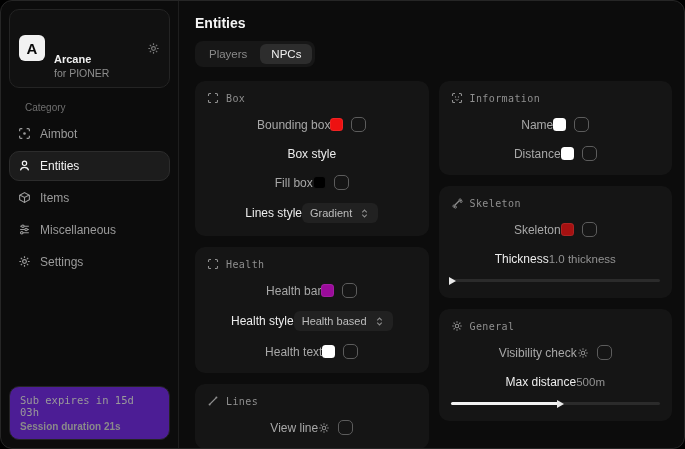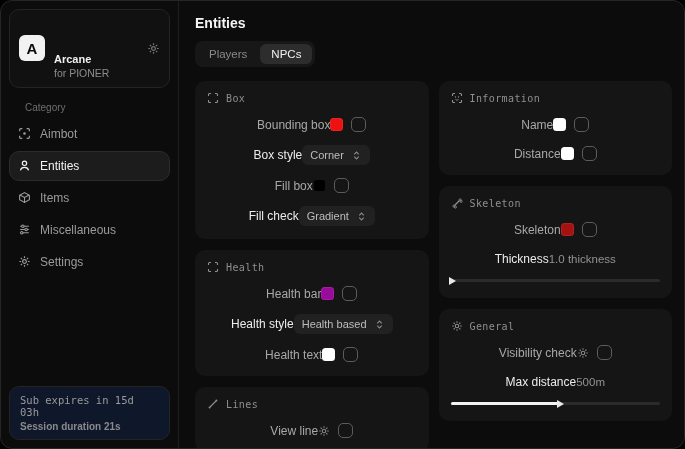--- a/index.html
+++ b/index.html
@@ -17,21 +17,21 @@
   .logo-text { flex:1; line-height:1.25;margin-top:36px; }
   .logo-title { color:#f0f0f0; font-size:11px; font-weight:bold; }
   .logo-sub { color:#8d8d8d; font-size:10.5px; }
   .logo-gear { color:#787878; display:flex; }
   .category { color:#6f6f6f; font-size:10px; margin:14px 0 6px 16px; }
   .nav { display:flex; flex-direction:column; gap:2px; }
   .nav-item { display:flex; gap:9px; padding:7px 8px; border-radius:10px; border:1px solid transparent; color:#9b9b9b; font-size:12px; cursor:default; }
   .nav-item.selected { background:#1c1c1c; border-color:#2c2c2c; color:#f2f2f2; }
   .nav-item .nicon { display:flex; color:inherit; }
   .sidebar-spacer { flex:1; }
-  .footer-card { background:#0f172a; border:1px solid #242424; border-radius:10px; padding:7px 10px; }
+  .footer-card { background:#4c1d95; border:1px solid #242424; border-radius:10px; padding:7px 10px; }
   .footer-line1 { font-family:"DejaVu Sans Mono", monospace; color:#9a9a9a; font-size:10.5px; }
   .footer-line2 { color:#8a8a8a; font-size:10px; margin-top:3px; font-weight:bold; }
   
   .main { flex:1; padding:14px 12px 12px 16px; overflow:hidden; }
   .page-title { color:#f5f5f5; font-size:14px; font-weight:bold; }
   .tabs { display:inline-flex; gap:2px; background:#171717; border-radius:8px; padding:3px; margin-top:10px; }
   .tab { font-size:11.5px; color:#8a8a8a; padding:4px 11px; border-radius:6px; cursor:default; }
   .tab.active { background:#2d2d2d; color:#f0f0f0; }
   .columns { display:grid; grid-template-columns:1fr 1fr; gap:10px; margin-top:14px; align-items:start; }
   .col { display:flex; flex-direction:column; gap:11px; }
@@ -201,38 +201,30 @@
           </div>
           <div class="row">
             <span class="rlabel">Bounding box</span>
             <span class="ctl">
               <span class="swatch" style="background: rgb(238, 17, 17);"></span>
               <span class="checkbox"></span>
             </span>
           </div>
           <div class="row">
             <span class="rlabel strong">Box style</span>
-            <span class="select-btn">
-              <span>Corner</span>
-              <span class="sel-icon">
-                  <svg width="11" height="11">
-                    <use href="#i-chevrons"></use>
-                  </svg>
-                </span>
-            </span>
           </div>
           <div class="row">
             <span class="rlabel">Fill box</span>
             <span class="ctl">
               <span class="swatch" style="background: rgb(0, 0, 0);"></span>
               <span class="checkbox"></span>
             </span>
           </div>
           <div class="row">
-            <span class="rlabel strong">Fill check</span>
+            <span class="rlabel strong">Lines style</span>
             <span class="select-btn">
               <span>Gradient</span>
               <span class="sel-icon">
                   <svg width="11" height="11">
                     <use href="#i-chevrons"></use>
                   </svg>
                 </span>
             </span>
           </div>
         </section>

